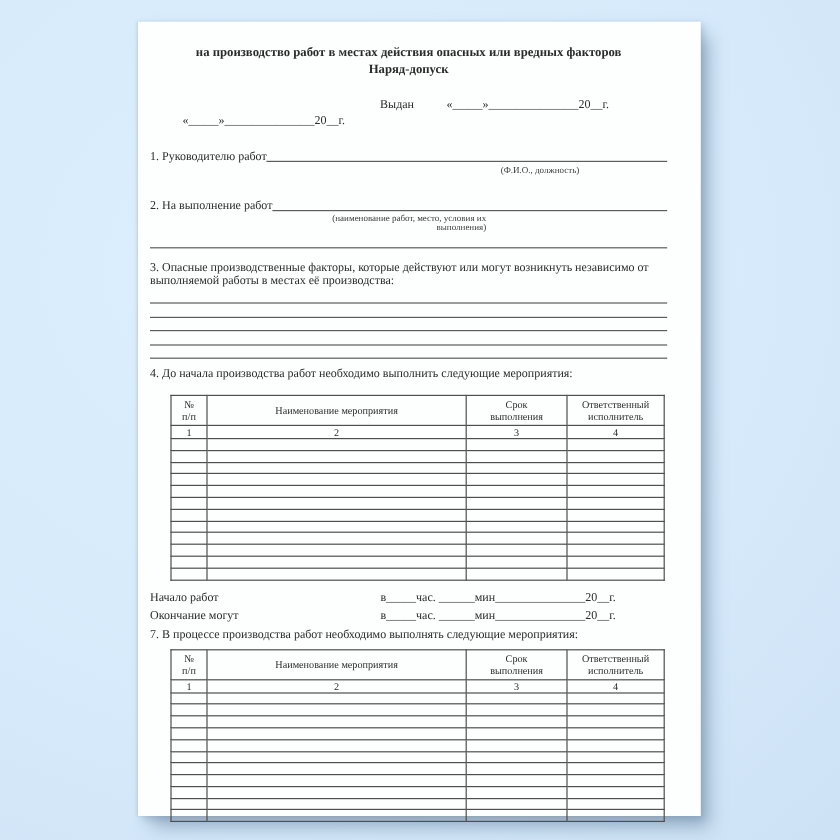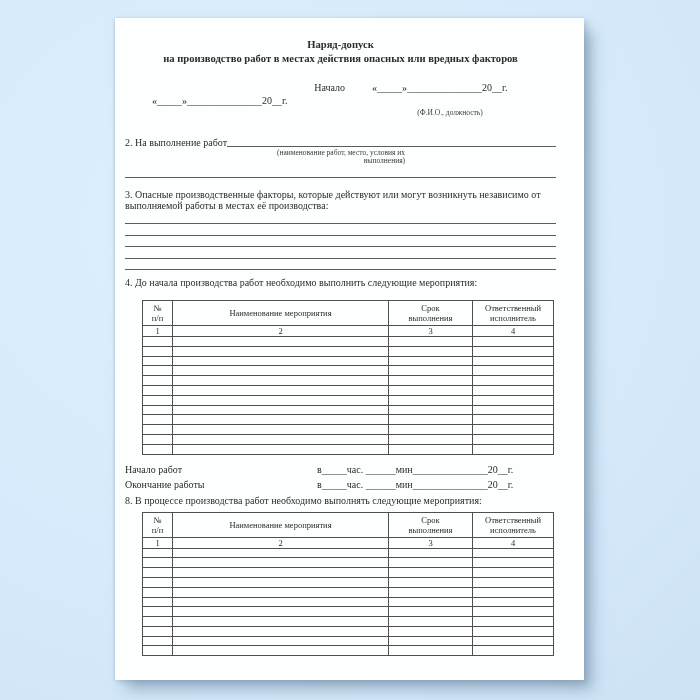--- a/index.html
+++ b/index.html
@@ -57,34 +57,38 @@
   .wt-row .wvalue{margin-left:5px;white-space:nowrap;}
 </style>
 </head>
 <body>
 
 <div class="bg">
   <div class="page">
     <div class="content">
 
       <div class="doc-title">
+        <div>на производство работ в местах действия опасных или вредных факторов</div>
         <div>Наряд-допуск</div>
-        <div>на производство работ в местах действия опасных или вредных факторов</div>
       </div>
 
       <div class="issued">
         <div class="issued-row">
-          <span class="ilabel">Начало</span>
+          <span class="ilabel">Выдан</span>
           <span class="ivalue">«_____»_______________20__г.</span>
         </div>
         <div class="issued-row">
           <span class="ivalue">«_____»_______________20__г.</span>
         </div>
       </div>
 
+      <div class="field-row fr1">
+        <span>1. Руководителю работ</span>
+        <span class="fill"></span>
+      </div>
       <div class="caption c1">(Ф.И.О., должность)</div>
 
       <div class="field-row fr2">
         <span>2.  На выполнение работ</span>
         <span class="fill"></span>
       </div>
       <div class="caption c2">(наименование работ, место, условия их выполнения)</div>
       <div class="full-line"></div>
 
       <p class="para">3. Опасные производственные факторы, которые действуют или могут возникнуть независимо от выполняемой работы в местах её производства:</p>
@@ -197,26 +201,26 @@
             </tr>
           </tbody>
       </table>
 
       <div class="worktime">
         <div class="wt-row">
           <span class="wlabel">Начало работ</span>
           <span class="wvalue">в_____час. ______мин_______________20__г.</span>
         </div>
         <div class="wt-row">
-          <span class="wlabel">Окончание работы</span>
+          <span class="wlabel">Окончание могут</span>
           <span class="wvalue">в_____час. ______мин_______________20__г.</span>
         </div>
       </div>
 
-      <p class="heading h5">8. В процессе производства работ необходимо выполнять следующие мероприятия:</p>
+      <p class="heading h5">7. В процессе производства работ необходимо выполнять следующие мероприятия:</p>
 
       <table class="mtable t2">
         <colgroup>
             <col class="col-num">
             <col class="col-name">
             <col class="col-term">
             <col class="col-resp">
           </colgroup>
         <tbody>
             <tr class="hdr">

